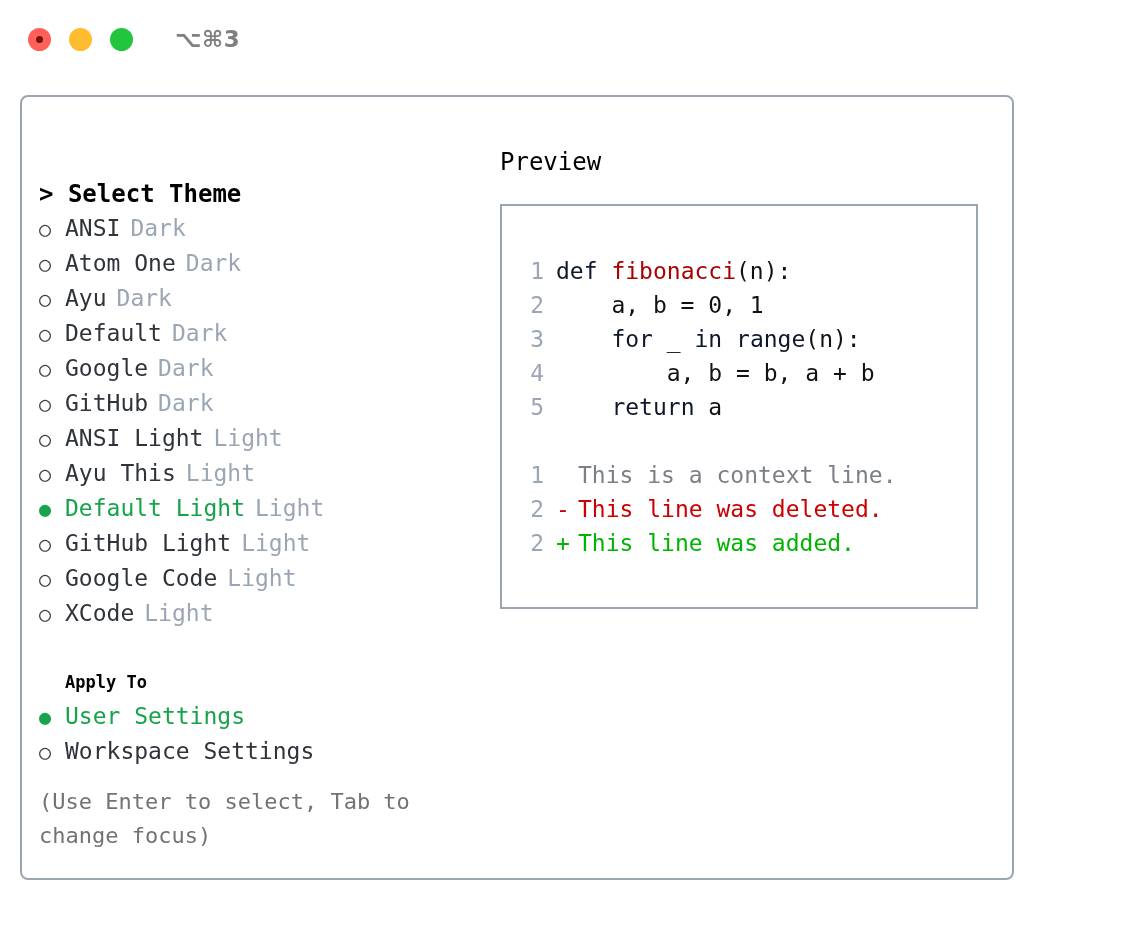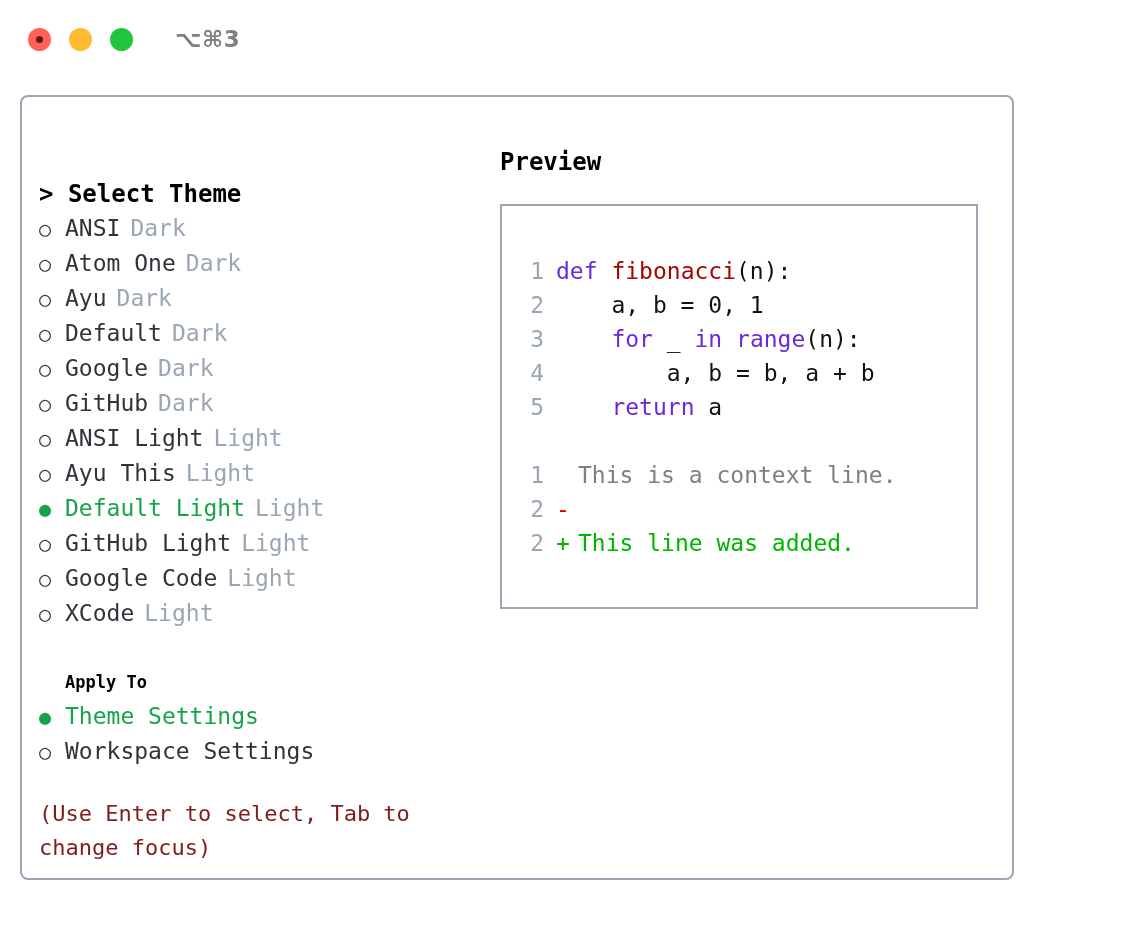--- a/index.html
+++ b/index.html
@@ -130,37 +130,37 @@
   .apply-title {
     font-size: 17px;
     color: #000000;
     line-height: 34px;
     padding-left: 26px;
     white-space: pre;
     font-weight: bold;
   }
 
   .hint {
-    margin-top: 28px;
+    margin-top: 16px;
     font-size: 22px;
-    color: #7f1d1d;
+    color: #737373;
     line-height: 34px;
     width: 400px;
   }
 
   
   .right-col {
     position: absolute;
     left: 478px;
     top: 48px;
     width: 490px;
   }
   .preview-title {
     font-size: 24px;
-    font-weight: bold;
+    font-weight: normal;
     color: #000000;
     line-height: 34px;
   }
   .preview-box {
     margin-top: 25px;
     width: 478px;
     height: 405px;
     border: 2px solid #9aa6b4;
     box-sizing: border-box;
     background: #ffffff;
@@ -175,21 +175,21 @@
     white-space: pre;
   }
   .lineno {
     display: inline-block;
     width: 28px;
     flex: 0 0 28px;
     text-align: right;
     color: #9aa6b4;
     margin-right: 12px;
   }
-  .tok-kw   { color: #6d28d9; }
+  .tok-kw   { color: #0f172a; }
   .tok-fn   { color: #aa0000; }
   .tok-plain{ color: #111111; }
 
   .diff-gap { height: 34px; }
   .diff-line { display: flex; align-items: baseline; font-size: 23px; line-height: 34px; white-space: pre; }
   .diff-mark { display: inline-block; width: 22px; flex: 0 0 22px; }
   .diff-ctx  { color: #7b7f86; }
   .diff-del  { color: #cc0000; }
   .diff-add  { color: #00b400; }
 </style>
@@ -225,21 +225,21 @@
             <li class="opt-row"><span class="bullet">○</span><span class="opt-name">Ayu This</span><span class="opt-variant">Light</span></li>
             <li class="opt-row selected"><span class="bullet selected">●</span><span class="opt-name">Default Light</span><span class="opt-variant">Light</span></li>
             <li class="opt-row"><span class="bullet">○</span><span class="opt-name">GitHub Light</span><span class="opt-variant">Light</span></li>
             <li class="opt-row"><span class="bullet">○</span><span class="opt-name">Google Code</span><span class="opt-variant">Light</span></li>
             <li class="opt-row"><span class="bullet">○</span><span class="opt-name">XCode</span><span class="opt-variant">Light</span></li>
           </ul>
 
         <div class="apply-block">
           <div class="apply-title">Apply To</div>
           <ul class="theme-list" id="apply-list">
-              <li class="opt-row selected"><span class="bullet selected">●</span><span class="opt-name">Theme Settings</span></li>
+              <li class="opt-row selected"><span class="bullet selected">●</span><span class="opt-name">User Settings</span></li>
               <li class="opt-row"><span class="bullet">○</span><span class="opt-name">Workspace Settings</span></li>
             </ul>
         </div>
 
         <div class="hint">(Use Enter to select, Tab to change focus)</div>
       </div>
 
       <div class="right-col">
         <div class="preview-title">Preview</div>
 
@@ -247,21 +247,21 @@
           <div id="code-block">
               <div class="code-line"><span class="lineno">1</span><span><span class="tok-kw">def </span><span class="tok-fn">fibonacci</span><span class="tok-plain">(n):</span></span></div>
               <div class="code-line"><span class="lineno">2</span><span><span class="tok-plain">    a, b = 0, 1</span></span></div>
               <div class="code-line"><span class="lineno">3</span><span><span class="tok-plain">    </span><span class="tok-kw">for</span><span class="tok-plain"> _ </span><span class="tok-kw">in</span><span class="tok-plain"> </span><span class="tok-kw">range</span><span class="tok-plain">(n):</span></span></div>
               <div class="code-line"><span class="lineno">4</span><span><span class="tok-plain">        a, b = b, a + b</span></span></div>
               <div class="code-line"><span class="lineno">5</span><span><span class="tok-plain">    </span><span class="tok-kw">return</span><span class="tok-plain"> a</span></span></div>
             </div>
           <div class="diff-gap"></div>
           <div id="diff-block">
               <div class="diff-line"><span class="lineno">1</span><span class="diff-mark diff-ctx"> </span><span class="diff-ctx">This is a context line.</span></div>
-              <div class="diff-line"><span class="lineno">2</span><span class="diff-mark diff-del">-</span></div>
+              <div class="diff-line"><span class="lineno">2</span><span class="diff-mark diff-del">-</span><span class="diff-del">This line was deleted.</span></div>
               <div class="diff-line"><span class="lineno">2</span><span class="diff-mark diff-add">+</span><span class="diff-add">This line was added.</span></div>
             </div>
         </div>
       </div>
 
     </div>
   </div>
 </div>
 
 </body></html>

